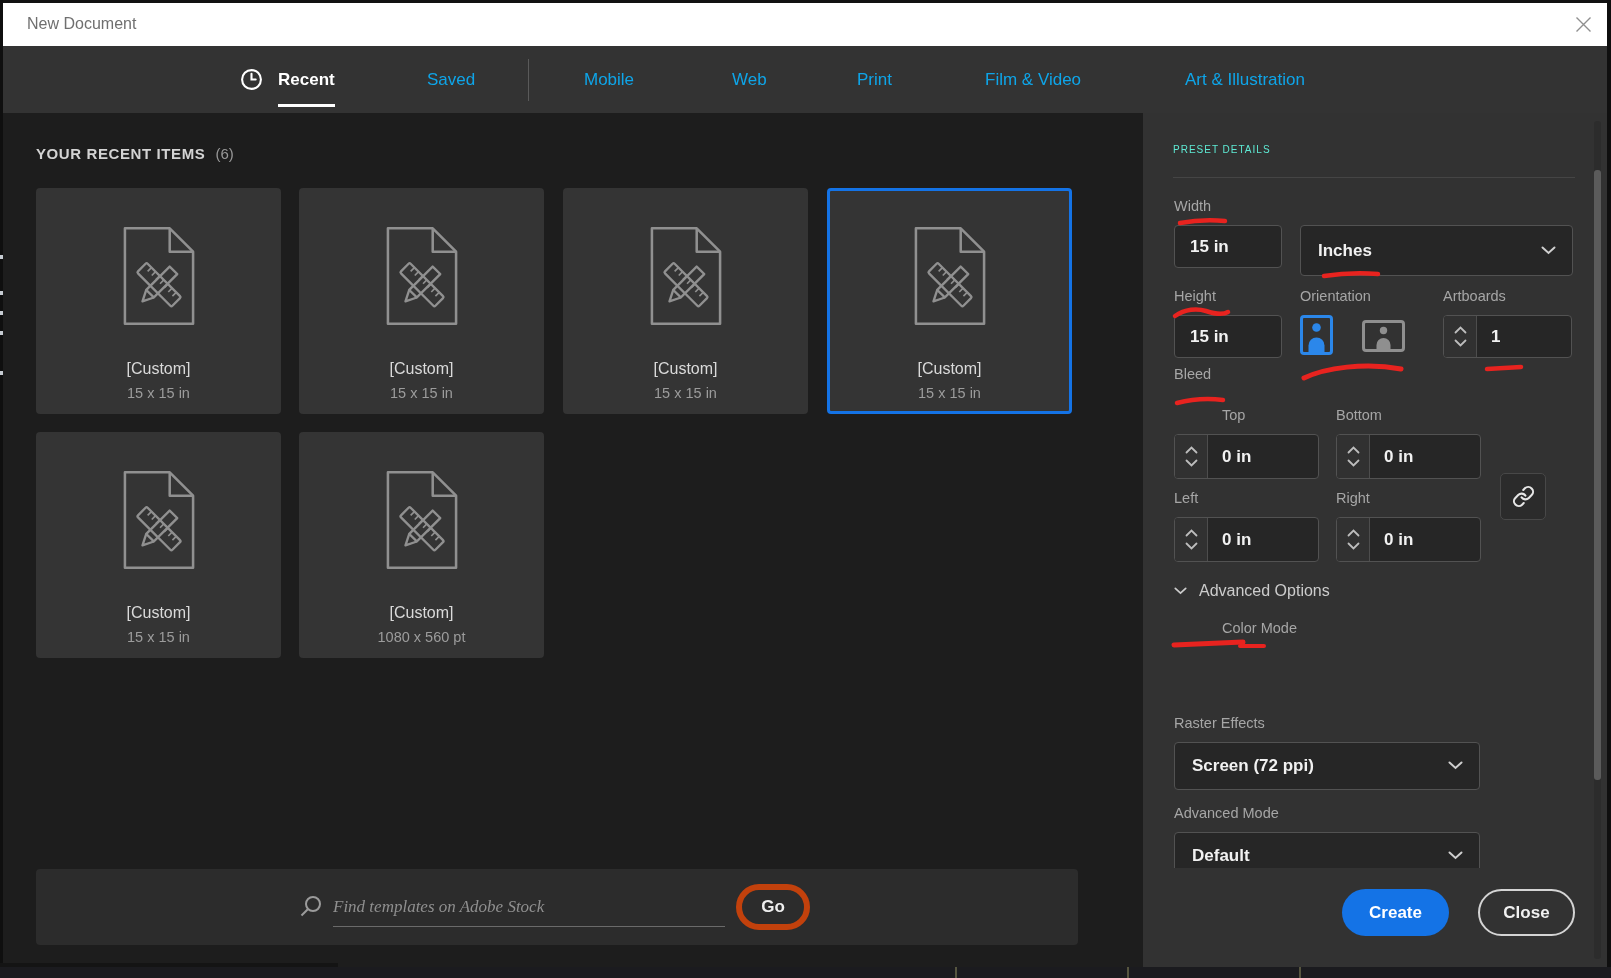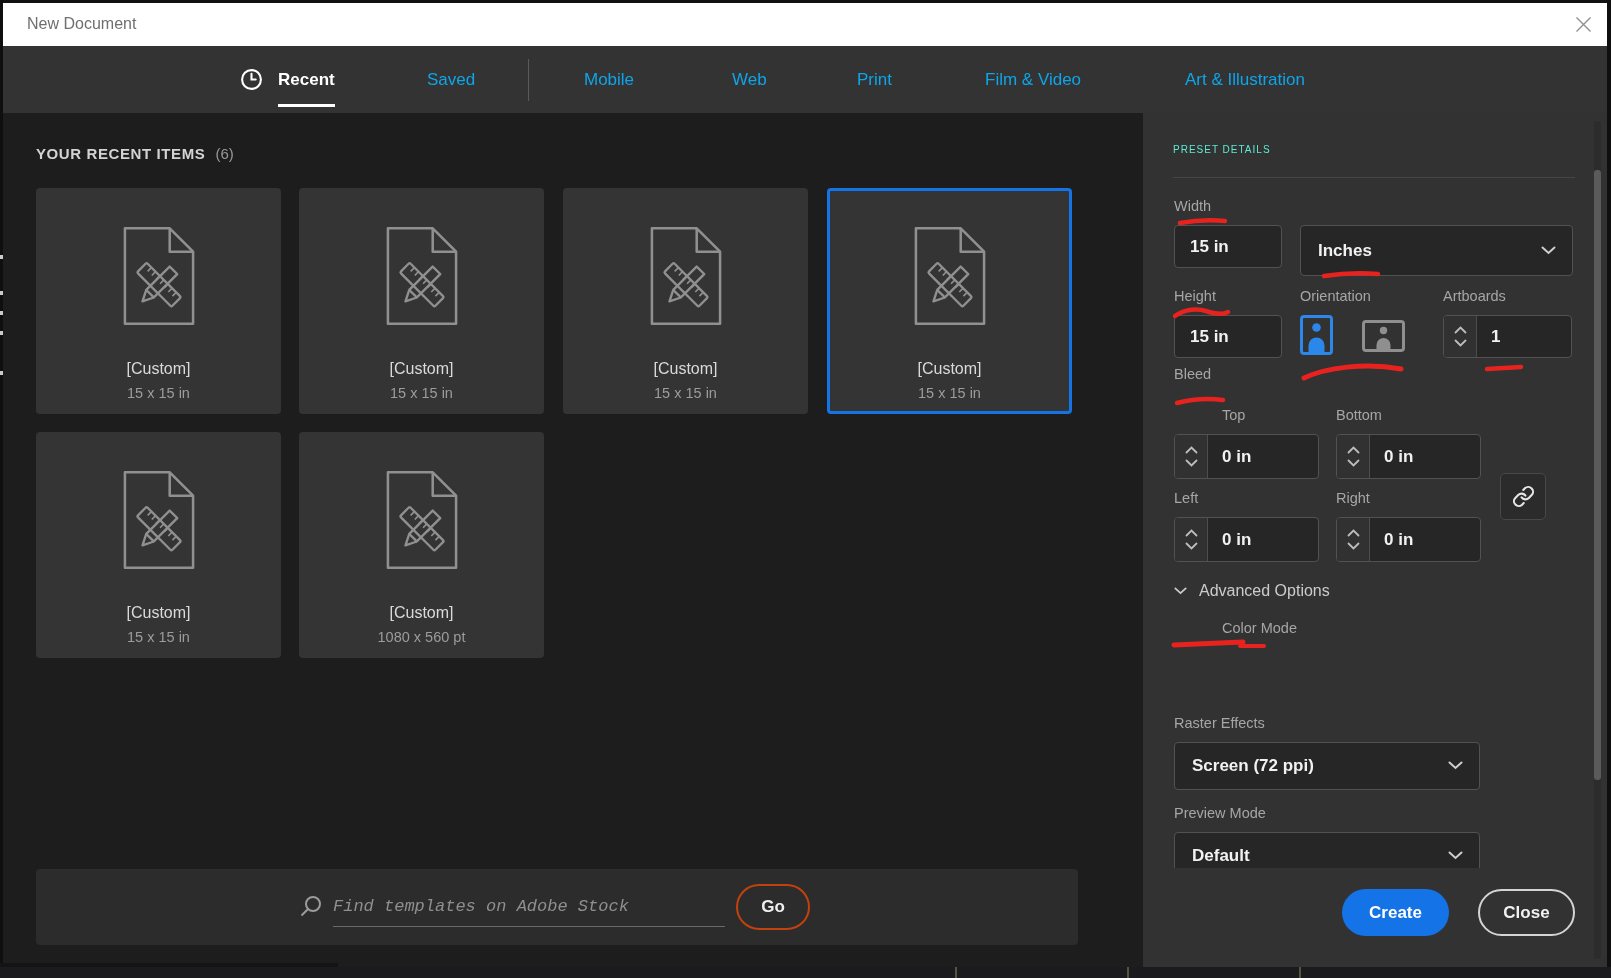--- a/index.html
+++ b/index.html
@@ -32,24 +32,24 @@
   .card .doc-icon { margin-top:38px; }
   .card.selected .doc-icon { margin-top:35px; }
   .card .card-name { margin-top:34px; font-size:16px; color:#dadada; }
   .card .card-size { margin-top:7px; font-size:14.5px; color:#9c9c9c; }
 
   
   .search-panel { position:absolute; left:36px; top:869px; width:1042px; height:76px; background:#2c2c2c; border-radius:4px; }
   .search-icon { position:absolute; left:262px; top:25px; }
   .search-input { position:absolute; left:297px; top:18px; width:392px; height:40px; background:transparent;
                   border:none; border-bottom:1px solid #6a6a6a; color:#cfcfcf; font-size:17px;
-                  font-family:Liberation Mono, monospace; outline:none; }
+                  font-family:Liberation Serif, serif; outline:none; }
   .search-input::placeholder { font-style:italic; color:#8f8f8f; }
   .go-btn { position:absolute; left:700px; top:15px; width:74px; height:46px; border-radius:23px;
-            border:2px solid #c2410c; background:transparent; color:#efefef; font-size:17px;
+            border:6px solid #c2410c; background:transparent; color:#efefef; font-size:17px;
             font-weight:bold; font-family:"Liberation Sans", sans-serif; cursor:pointer; }
 
   
   .preset-panel { position:absolute; left:1143px; top:113px; width:464px; height:854px; background:#323232; }
   .pp-heading { position:absolute; left:30px; top:31px; font-size:10px; letter-spacing:1px; color:#5eead4; }
   .pp-divider { position:absolute; left:30px; top:64px; width:402px; height:1px; background:#454545; }
   .pp-label { position:absolute; font-size:14.5px; color:#a6a6a6; }
 
   .box { position:absolute; background:#262626; border:1.5px solid #525252; border-radius:4px;
          display:flex; align-items:center; color:#f1f1f1; font-size:17px; font-weight:600; }
@@ -371,21 +371,21 @@
     <div class="pp-label" style="left:31px; top:507px;margin-left:48px;">Color Mode</div>
 
     <div class="pp-label" style="left:31px; top:602px;">Raster Effects</div>
     <div class="box dd" style="left:31px; top:629px; width:306px; height:48px;">
       <span class="box-text" style="padding-left:17px;">Screen (72 ppi)</span>
       <span class="chev"><svg width="15" height="9" viewBox="0 0 15 9" fill="none" stroke="#cfcfcf" stroke-width="2" stroke-linecap="round">
             <path d="M1.5 1.5 L7.5 7 L13.5 1.5"></path>
           </svg></span>
     </div>
 
-    <div class="pp-label" style="left:31px; top:692px;">Preview Mode</div>
+    <div class="pp-label" style="left:31px; top:692px;">Advanced Mode</div>
     <div class="box dd" style="left:31px; top:719px; width:306px; height:48px;">
       <span class="box-text" style="padding-left:17px;">Default</span>
       <span class="chev"><svg width="15" height="9" viewBox="0 0 15 9" fill="none" stroke="#cfcfcf" stroke-width="2" stroke-linecap="round">
             <path d="M1.5 1.5 L7.5 7 L13.5 1.5"></path>
           </svg></span>
     </div>
 
     <div class="panel-bottom-overlay">
       <button class="create-btn">Create</button>
       <button class="panel-close-btn">Close</button>

